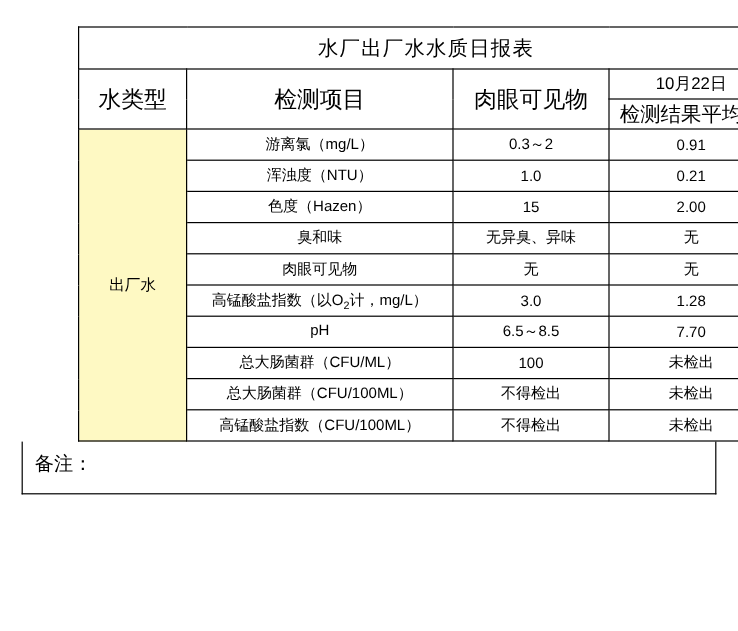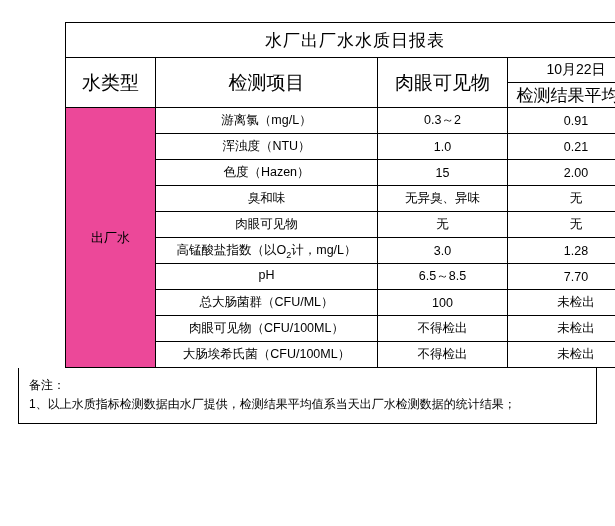--- a/index.html
+++ b/index.html
@@ -54,31 +54,31 @@
   }
   .row-cell {
     height: 25px;
     font-size: 12.5px;
   }
   .item-cell {
     text-align: left;
     padding-left: 8px;
   }
   .watertype-cell {
-    background: #ec4899;
+    background: #fef9c3;
     font-size: 13px;
     font-weight: bold;
   }
   .notes {
     border: 1px solid #000000;
     border-top: none;
     width: 579px;
     box-sizing: border-box;
     padding: 8px 10px 10px 10px;
-    font-size: 12px;
+    font-size: 16px;
     line-height: 1.55;
     text-align: left;
   }
   .notes p {
     margin: 0;
   }
   .sub {
     font-size: 9px;
     vertical-align: sub;
   }
@@ -144,30 +144,29 @@
         <td class="row-cell item-cell"><span>pH</span><span class="sub"></span><span></span></td>
         <td class="row-cell">6.5～8.5</td>
         <td class="row-cell">7.70</td>
       </tr>
       <tr>
         <td class="row-cell item-cell"><span>总大肠菌群（CFU/ML）</span><span class="sub"></span><span></span></td>
         <td class="row-cell">100</td>
         <td class="row-cell">未检出</td>
       </tr>
       <tr>
-        <td class="row-cell item-cell"><span>肉眼可见物（CFU/100ML）</span><span class="sub"></span><span></span></td>
+        <td class="row-cell item-cell"><span>总大肠菌群（CFU/100ML）</span><span class="sub"></span><span></span></td>
         <td class="row-cell">不得检出</td>
         <td class="row-cell">未检出</td>
       </tr>
       <tr>
-        <td class="row-cell item-cell"><span>大肠埃希氏菌（CFU/100ML）</span><span class="sub"></span><span></span></td>
+        <td class="row-cell item-cell"><span>高锰酸盐指数（CFU/100ML）</span><span class="sub"></span><span></span></td>
         <td class="row-cell">不得检出</td>
         <td class="row-cell">未检出</td>
       </tr>
     </tbody>
   </table>
 
   <div class="notes">
     <p>备注：</p>
-    <p>1、以上水质指标检测数据由水厂提供，检测结果平均值系当天出厂水检测数据的统计结果；</p>
   </div>
 
 </div>
 
 </body></html>

